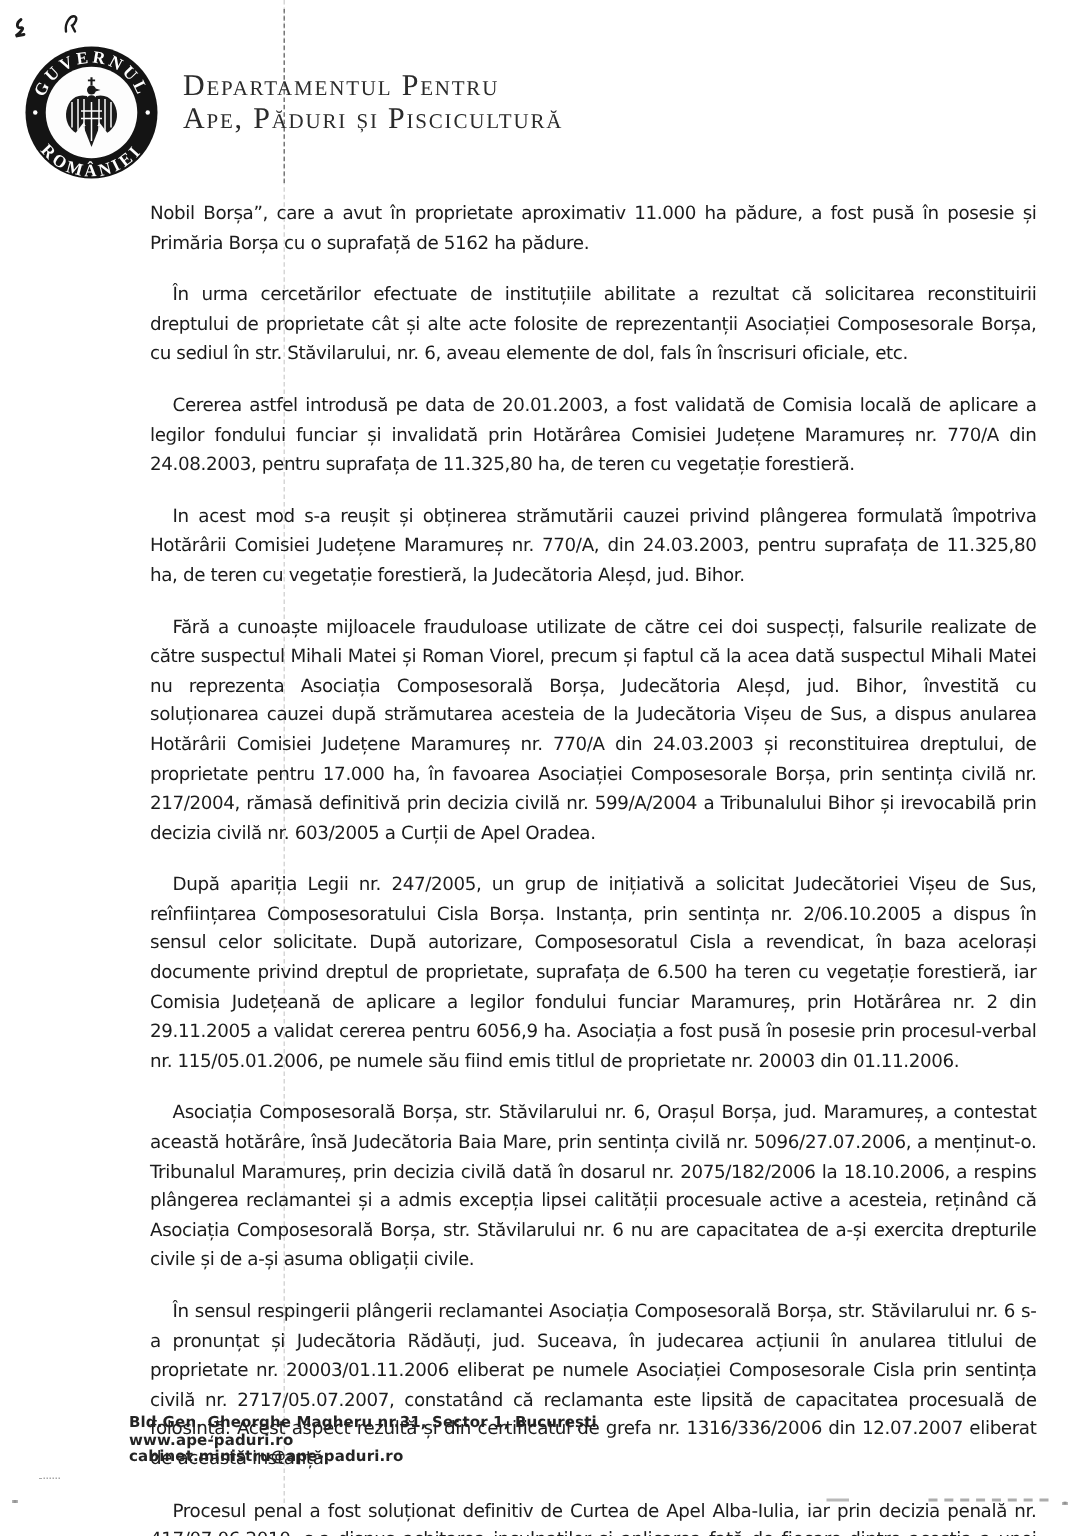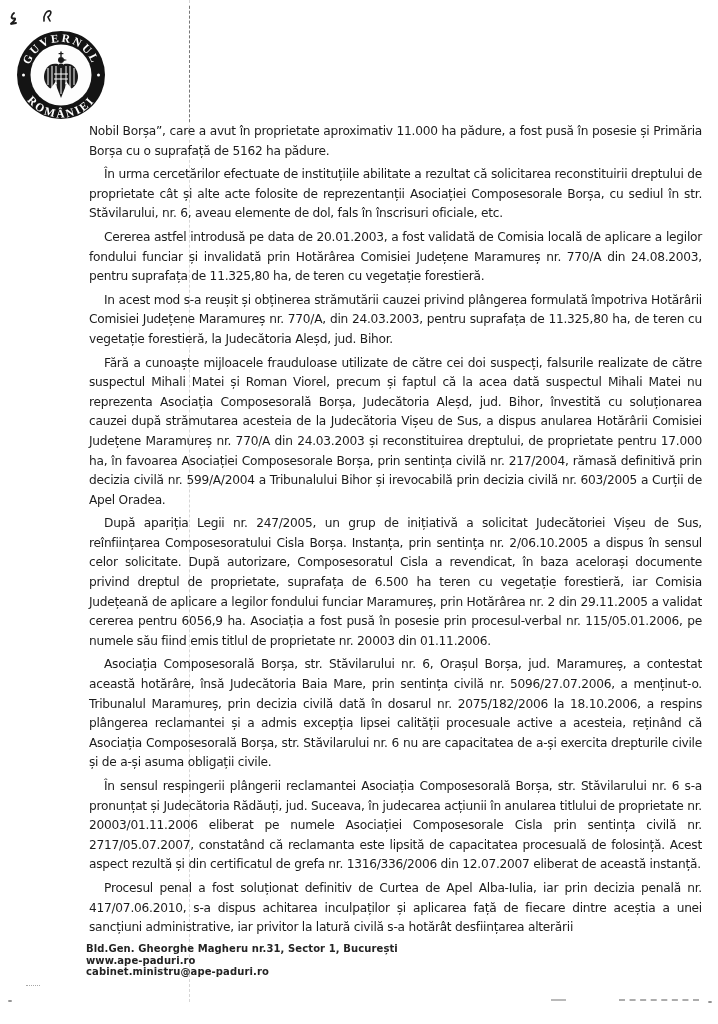--- a/index.html
+++ b/index.html
@@ -27,21 +27,21 @@
     font-size:20px; line-height:22px; letter-spacing:1.2px; color:#2b2b2b;
     white-space:nowrap;
   }
   
   .body-text {
     position:absolute; left:85px; top:118px; width:621px;
     text-align:justify;
     font-size:12.2px; line-height:19.6px; letter-spacing:-0.25px;
     color:#1c1c1c;
   }
-  .body-text p { margin:4px; text-indent:15px; }
+  .body-text p { margin:15px; text-indent:15px; }
   .body-text p.no-indent { text-indent:0; }
   
   .footer {
     position:absolute; left:86px; top:943px;
     font-size:10px; line-height:11.7px; font-weight:bold;
     letter-spacing:0.1px; color:#242424;
   }
   .footer div { white-space:nowrap; }
   
   .artifact { position:absolute; pointer-events:none; }
@@ -111,20 +111,24 @@
           <line x1="42" y1="38" x2="42" y2="62"></line>
           <line x1="47" y1="40" x2="47" y2="66"></line>
           <line x1="52" y1="38" x2="52" y2="62"></line>
           <line x1="56" y1="38" x2="56" y2="59"></line>
           <line x1="60" y1="40" x2="60" y2="57"></line>
           <line x1="40" y1="46" x2="54" y2="46"></line>
           <line x1="40" y1="51" x2="54" y2="51"></line>
         </g>
       </svg>
     </div>
+    <div class="dept-title">
+      <div>Departamentul Pentru</div>
+      <div>Ape, Păduri și Piscicultură</div>
+    </div>
   </div>
 
   <div class="body-text">
     <p class="no-indent">Nobil Borșa”, care a avut în proprietate aproximativ 11.000 ha pădure, a fost pusă în posesie și Primăria Borșa cu o suprafață de 5162 ha pădure.</p>
     <p>În urma cercetărilor efectuate de instituțiile abilitate a rezultat că solicitarea reconstituirii dreptului de proprietate cât și alte acte folosite de reprezentanții Asociației Composesorale Borșa, cu sediul în str. Stăvilarului, nr. 6, aveau elemente de dol, fals în înscrisuri oficiale, etc.</p>
     <p>Cererea astfel introdusă pe data de 20.01.2003, a fost validată de Comisia locală de aplicare a legilor fondului funciar și invalidată prin Hotărârea Comisiei Județene Maramureș nr. 770/A din 24.08.2003, pentru suprafața de 11.325,80 ha, de teren cu vegetație forestieră.</p>
     <p>In acest mod s-a reușit și obținerea strămutării cauzei privind plângerea formulată împotriva Hotărârii Comisiei Județene Maramureș nr. 770/A, din 24.03.2003, pentru suprafața de 11.325,80 ha, de teren cu vegetație forestieră, la Judecătoria Aleșd, jud. Bihor.</p>
     <p>Fără a cunoaște mijloacele frauduloase utilizate de către cei doi suspecți, falsurile realizate de către suspectul Mihali Matei și Roman Viorel, precum și faptul că la acea dată suspectul Mihali Matei nu reprezenta Asociația Composesorală Borșa, Judecătoria Aleșd, jud. Bihor, învestită cu soluționarea cauzei după strămutarea acesteia de la Judecătoria Vișeu de Sus, a dispus anularea Hotărârii Comisiei Județene Maramureș nr. 770/A din 24.03.2003 și reconstituirea dreptului, de proprietate pentru 17.000 ha, în favoarea Asociației Composesorale Borșa, prin sentința civilă nr. 217/2004, rămasă definitivă prin decizia civilă nr. 599/A/2004 a Tribunalului Bihor și irevocabilă prin decizia civilă nr. 603/2005 a Curții de Apel Oradea.</p>
     <p>După apariția Legii nr. 247/2005, un grup de inițiativă a solicitat Judecătoriei Vișeu de Sus, reînființarea Composesoratului Cisla Borșa. Instanța, prin sentința nr. 2/06.10.2005 a dispus în sensul celor solicitate. După autorizare, Composesoratul Cisla a revendicat, în baza acelorași documente privind dreptul de proprietate, suprafața de 6.500 ha teren cu vegetație forestieră, iar Comisia Județeană de aplicare a legilor fondului funciar Maramureș, prin Hotărârea nr. 2 din 29.11.2005 a validat cererea pentru 6056,9 ha. Asociația a fost pusă în posesie prin procesul-verbal nr. 115/05.01.2006, pe numele său fiind emis titlul de proprietate nr. 20003 din 01.11.2006.</p>
     <p>Asociația Composesorală Borșa, str. Stăvilarului nr. 6, Orașul Borșa, jud. Maramureș, a contestat această hotărâre, însă Judecătoria Baia Mare, prin sentința civilă nr. 5096/27.07.2006, a menținut-o. Tribunalul Maramureș, prin decizia civilă dată în dosarul nr. 2075/182/2006 la 18.10.2006, a respins plângerea reclamantei și a admis excepția lipsei calității procesuale active a acesteia, reținând că Asociația Composesorală Borșa, str. Stăvilarului nr. 6 nu are capacitatea de a-și exercita drepturile civile și de a-și asuma obligații civile.</p>

